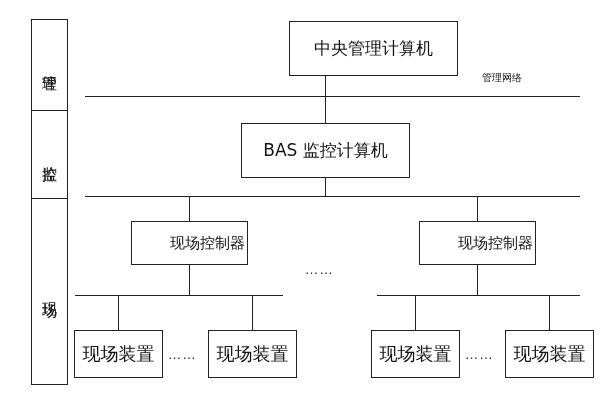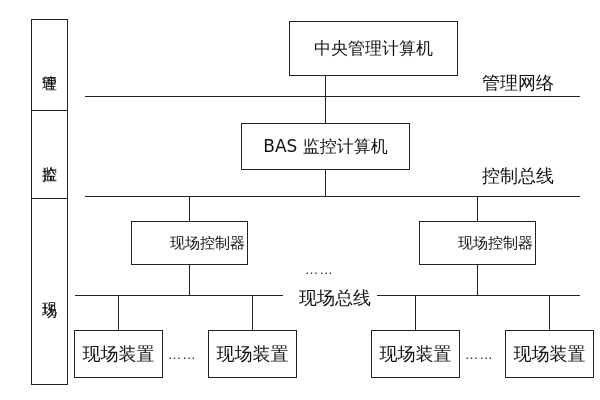--- a/index.html
+++ b/index.html
@@ -78,21 +78,21 @@
     display: block;
     line-height: 1;
   }
   .node.big   .node-label { font-size: 17px; }
   .node.mid   .node-label { font-size: 15px; margin-left: 36px; }
   .node.small .node-label { font-size: 18px; }
 
   
   .caption {
     position: absolute;
-    font-size: 18px;
+    font-size: 10px;
     color: #111111;
     white-space: nowrap;
     z-index: 4;
   }
   .caption.bus-name {
     background: #ffffff;
     padding: 0 6px;
   }
   .ellipsis {
     position: absolute;
@@ -125,47 +125,45 @@
     <span class="node-label">中央管理计算机</span>
   </div>
 
   <div class="vline" style="left:325px; top:70px; height:26px;"></div>
 
   <div class="hline" style="left:85px; top:96px; width:495px;"></div>
   <div class="caption" style="left:482px; top:71px;">管理网络</div>
 
   <div class="vline" style="left:325px; top:96px; height:27px;"></div>
 
-  <div class="node big" style="left:241px; top:123px; width:169px; height:47px;">
+  <div class="node big" style="left:241px; top:123px; width:169px; height:55px;">
     <span class="node-label">BAS 监控计算机</span>
   </div>
 
   <div class="vline" style="left:325px; top:170px; height:26px;"></div>
 
   <div class="hline" style="left:85px; top:196px; width:495px;"></div>
-  <div class="caption" style="left:482px; top:164px;">控制总线</div>
 
   <div class="vline" style="left:189px; top:196px; height:25px;"></div>
   <div class="vline" style="left:477px; top:196px; height:25px;"></div>
 
   <div class="node mid" style="left:131px; top:221px; width:117px; height:44px;">
     <span class="node-label">现场控制器</span>
   </div>
   <div class="node mid" style="left:419px; top:221px; width:117px; height:44px;">
     <span class="node-label">现场控制器</span>
   </div>
 
   <div class="ellipsis" style="left:305px; top:262px;">……</div>
 
   <div class="vline" style="left:189px; top:265px; height:30px;"></div>
   <div class="vline" style="left:477px; top:265px; height:30px;"></div>
 
   <div class="hline" style="left:75px; top:295px; width:208px;"></div>
   <div class="hline" style="left:377px; top:295px; width:203px;"></div>
-  <div class="caption bus-name" style="left:293px; top:286px;">现场总线</div>
 
   <div class="vline" style="left:118px; top:295px; height:35px;"></div>
   <div class="vline" style="left:252px; top:295px; height:35px;"></div>
   <div class="vline" style="left:415px; top:295px; height:35px;"></div>
   <div class="vline" style="left:549px; top:295px; height:35px;"></div>
 
   <div class="node small" style="left:74px; top:330px; width:89px; height:48px;">
     <span class="node-label">现场装置</span>
   </div>
   <div class="node small" style="left:208px; top:330px; width:89px; height:48px;">

